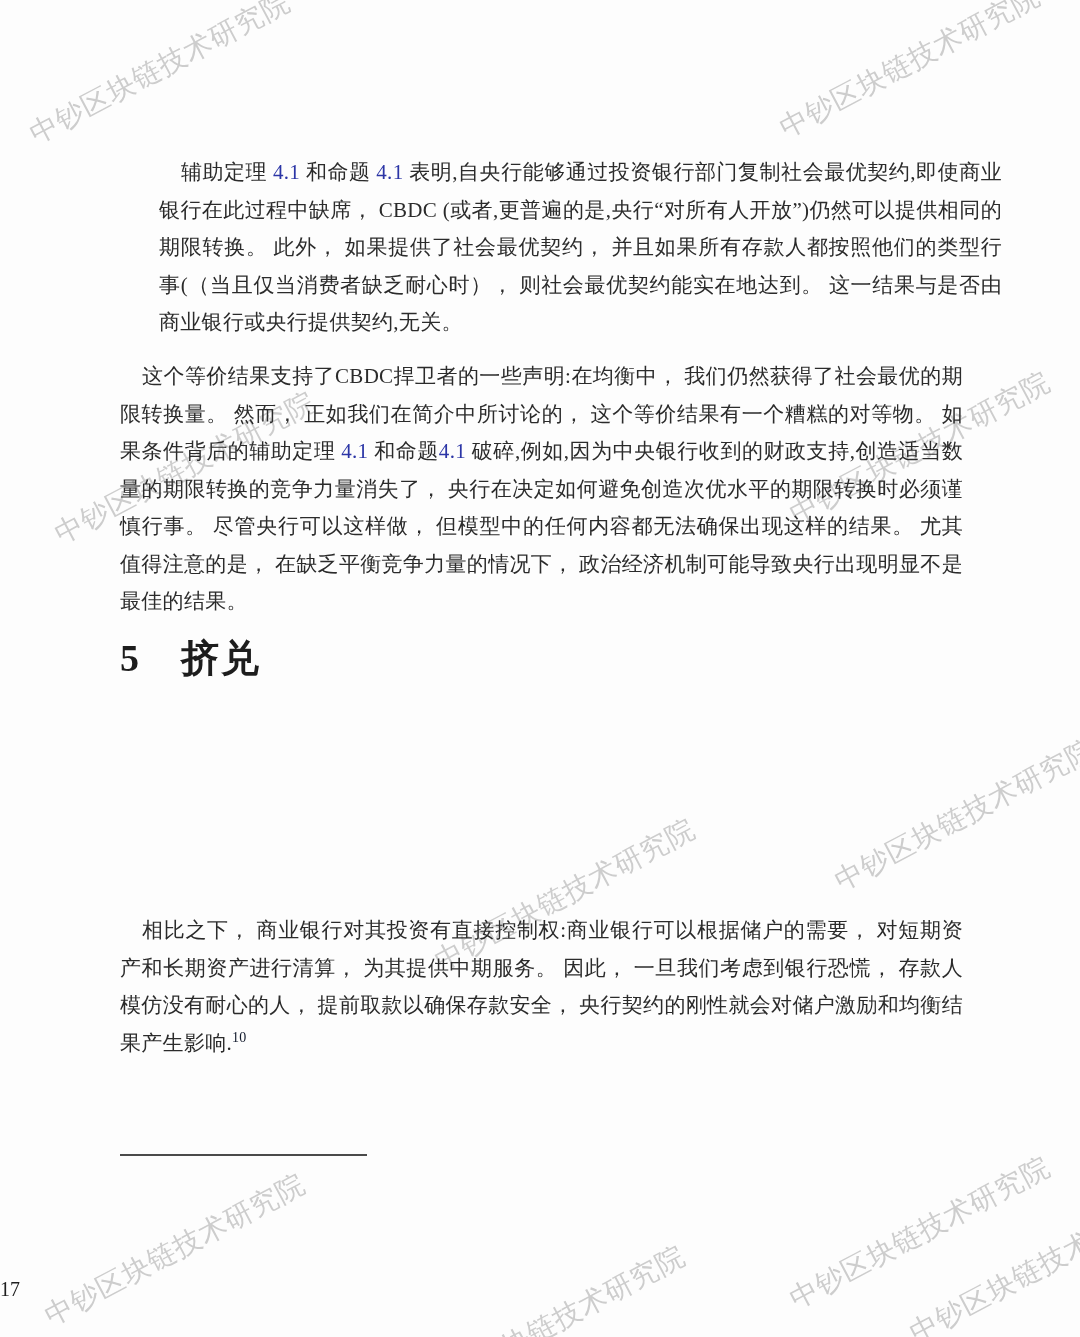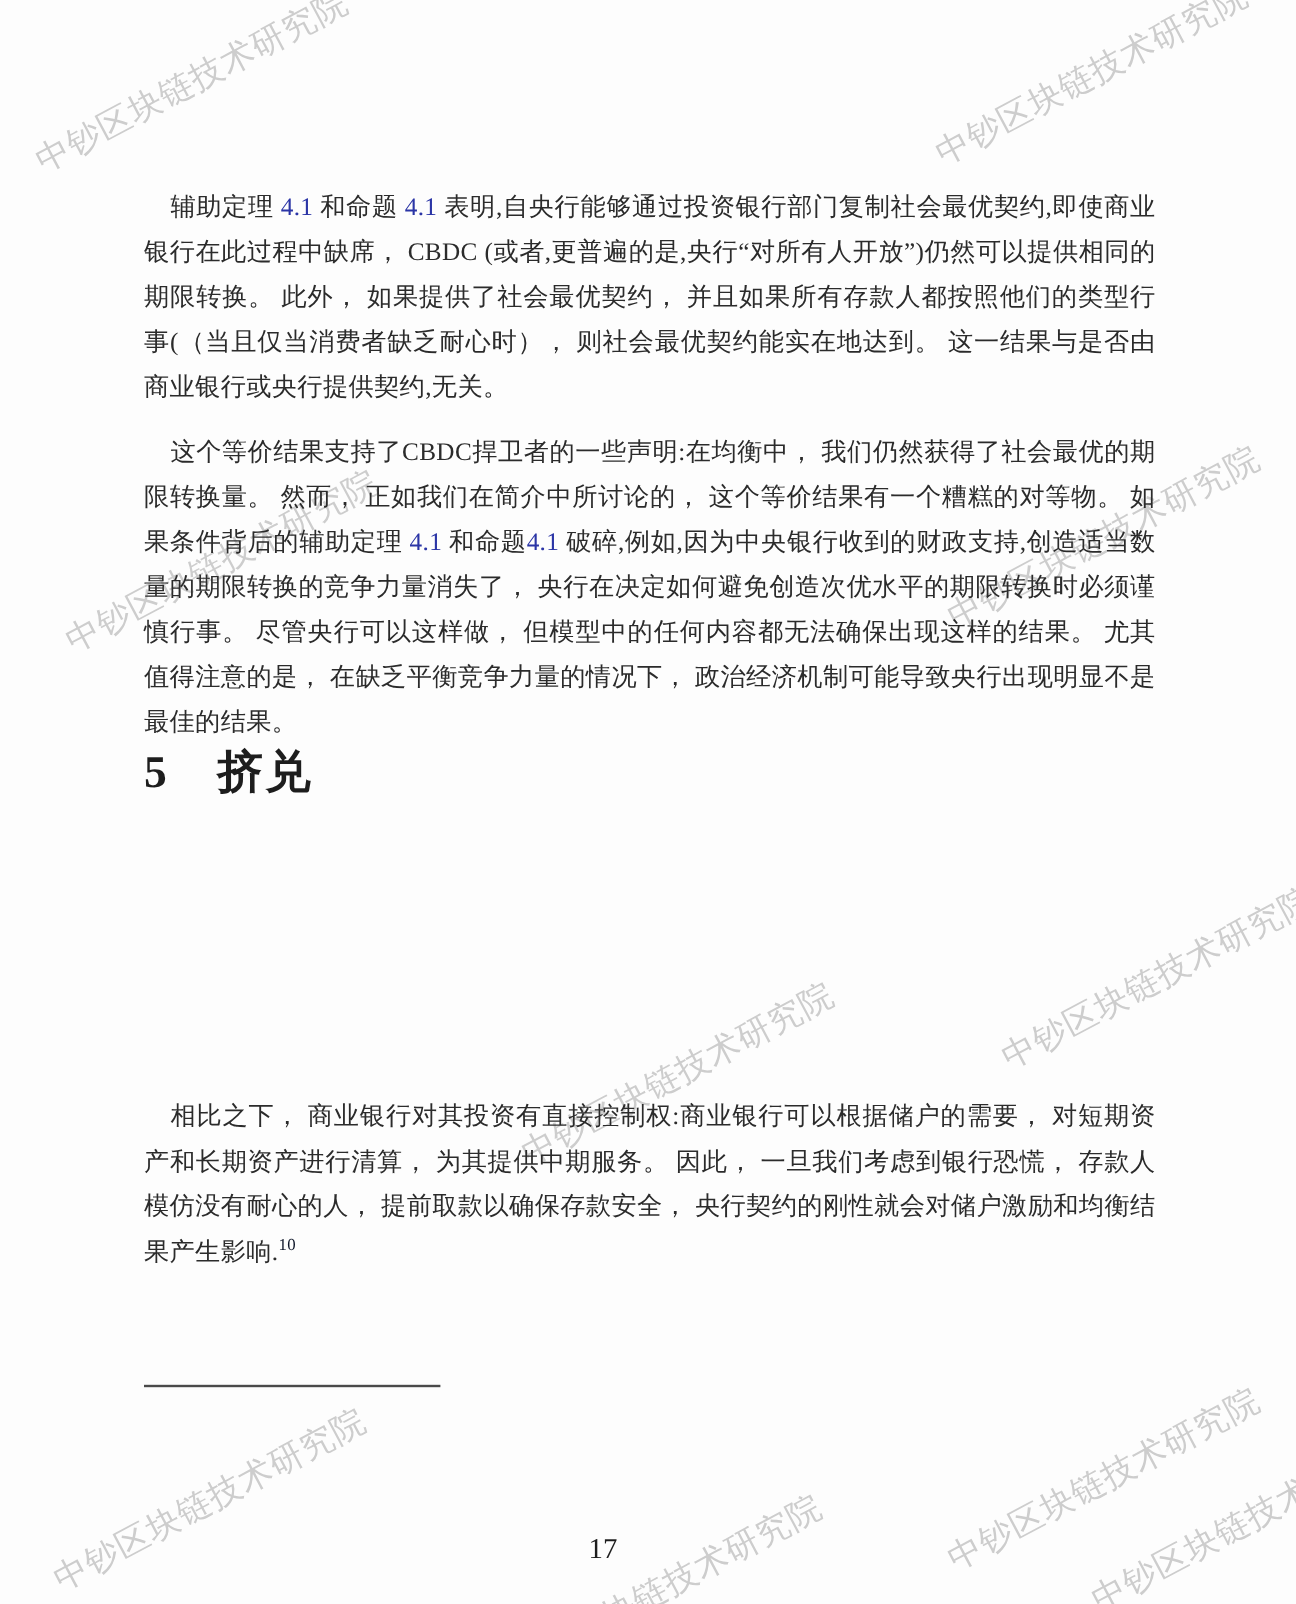--- a/index.html
+++ b/index.html
@@ -64,22 +64,22 @@
     font-size:19px;
     line-height:24px;
     text-align:justify;
     text-justify:inter-ideograph;
   }
   .footnote .sup-ref { font-size:13px; }
   .pageno {
     position:absolute;
     left:0; top:1278px;
     width:1005px;
-    text-align:center;
-    font-size:24px;
+    text-align:left;
+    font-size:20px;
     color:#1d1d1d;
   }
 </style>
 </head>
 <body>
 
 <div class="page">
 
   <div>
     <span class="wm" style="left:160px; top:68px;">中钞区块链技术研究院</span>
@@ -87,33 +87,33 @@
     <span class="wm" style="left:920px; top:448px;">中钞区块链技术研究院</span>
     <span class="wm" style="left:185px; top:468px;">中钞区块链技术研究院</span>
     <span class="wm" style="left:565px; top:895px;">中钞区块链技术研究院</span>
     <span class="wm" style="left:965px; top:815px;">中钞区块链技术研究院</span>
     <span class="wm" style="left:175px; top:1250px;">中钞区块链技术研究院</span>
     <span class="wm" style="left:920px; top:1233px;">中钞区块链技术研究院</span>
     <span class="wm" style="left:1040px; top:1267px;">中钞区块链技术研究院</span>
     <span class="wm" style="left:555px; top:1322px;">中钞区块链技术研究院</span>
   </div>
 
-  <div class="block" style="top:154px;">
+  <div class="block" style="top:154px;margin-left:39px;">
     <p class="para indent">
       <span>辅助定理 </span><span class="ref">4.1</span><span> 和命题 </span><span class="ref">4.1</span><span> 表明,自央行能够通过投资银行部门复制社会最优契约,即使商业银行在此过程中缺席， CBDC (或者,更普遍的是,央行“对所有人开放”)仍然可以提供相同的期限转换。 此外， 如果提供了社会最优契约， 并且如果所有存款人都按照他们的类型行事(（当且仅当消费者缺乏耐心时）， 则社会最优契约能实在地达到。 这一结果与是否由商业银行或央行提供契约,无关。</span>
     </p>
   </div>
 
   <div class="block" style="top:358px;">
     <p class="para indent">
       <span>这个等价结果支持了CBDC捍卫者的一些声明:在均衡中， 我们仍然获得了社会最优的期限转换量。 然而， 正如我们在简介中所讨论的， 这个等价结果有一个糟糕的对等物。 如果条件背后的辅助定理 </span><span class="ref">4.1</span><span>  和命题</span><span class="ref">4.1</span><span> 破碎,例如,因为中央银行收到的财政支持,创造适当数量的期限转换的竞争力量消失了， 央行在决定如何避免创造次优水平的期限转换时必须谨慎行事。 尽管央行可以这样做， 但模型中的任何内容都无法确保出现这样的结果。 尤其值得注意的是， 在缺乏平衡竞争力量的情况下， 政治经济机制可能导致央行出现明显不是最佳的结果。</span>
     </p>
   </div>
 
-  <div class="block" style="top:620px;">
+  <div class="block" style="top:634px;">
     <h2 class="heading">
       <span>5</span><span class="heading-title">挤兑</span>
     </h2>
   </div>
 
 
 
   <div class="block" style="top:912px;">
     <p class="para indent">
       <span>相比之下， 商业银行对其投资有直接控制权:商业银行可以根据储户的需要， 对短期资产和长期资产进行清算， 为其提供中期服务。 因此， 一旦我们考虑到银行恐慌， 存款人模仿没有耐心的人， 提前取款以确保存款安全， 央行契约的刚性就会对储户激励和均衡结果产生影响.</span><span class="sup-ref">10</span>

